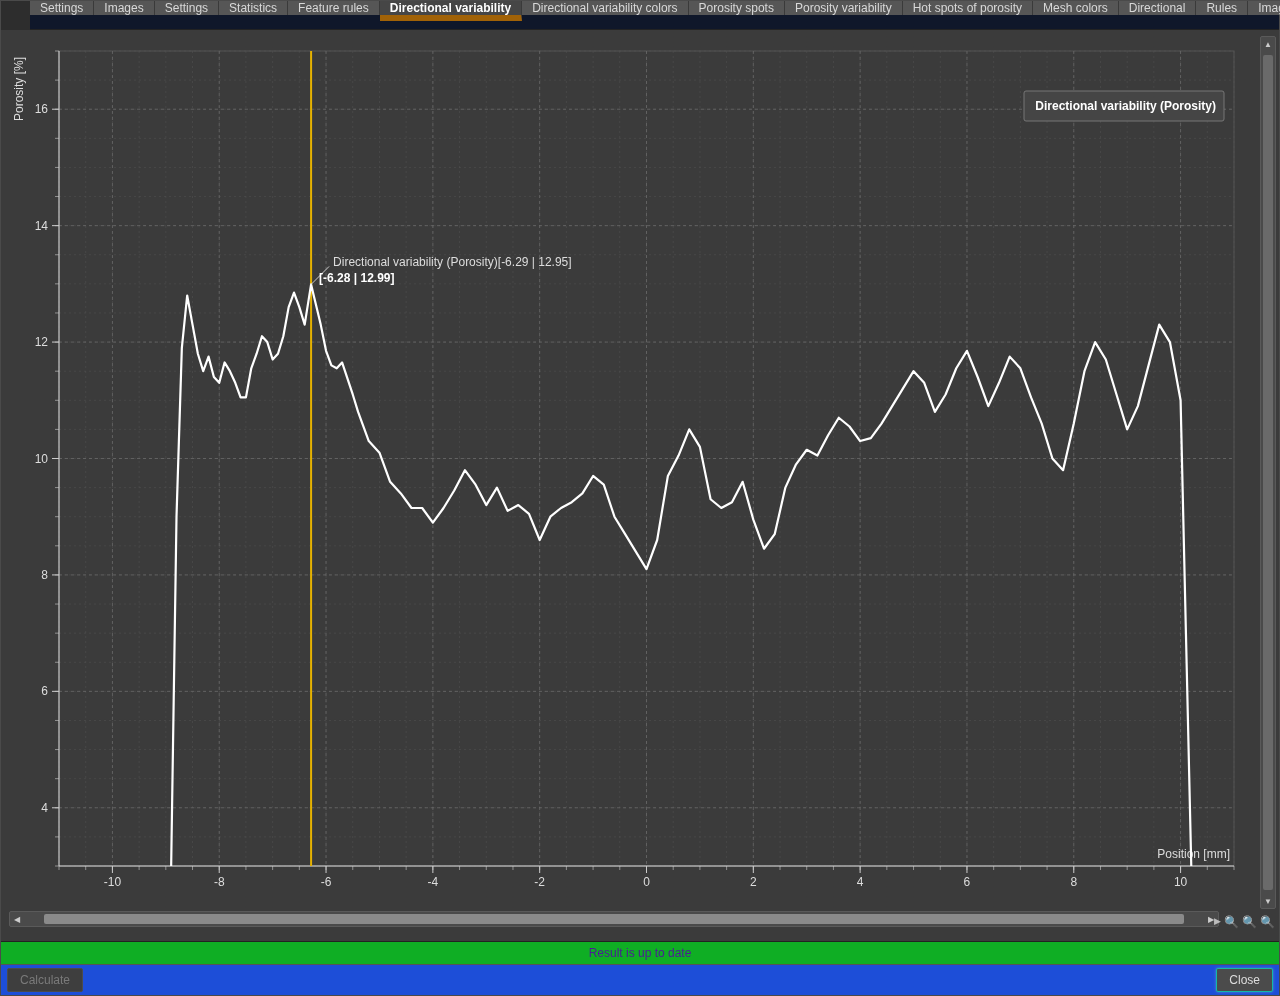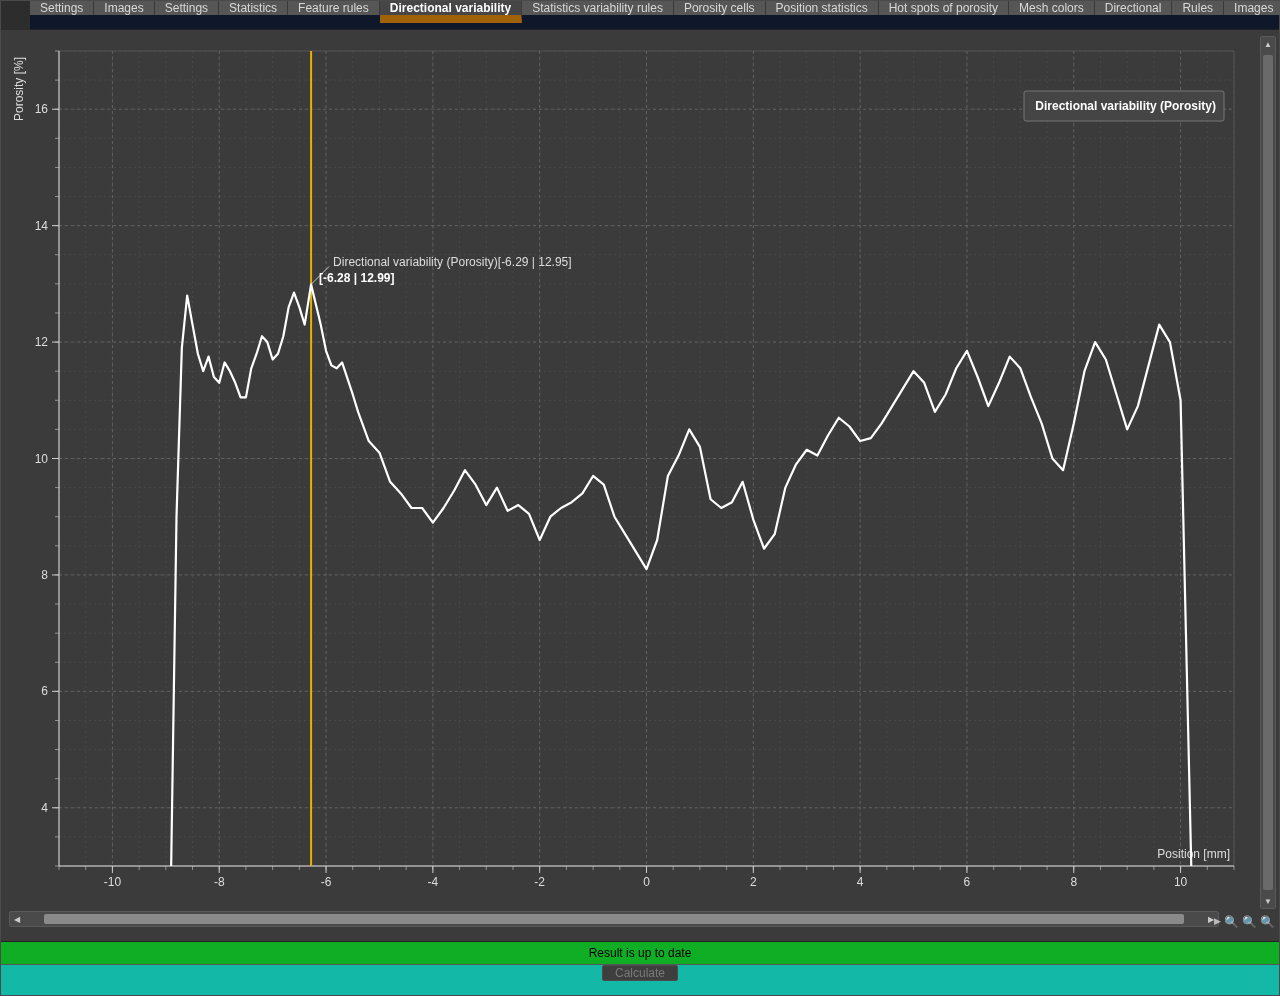--- a/index.html
+++ b/index.html
@@ -1,59 +1,59 @@
 <!DOCTYPE html>
 <html><head>
 <meta charset="utf-8">
 <style>
   html,body{margin:0;padding:0;background:#2d2d2d;color:#c9c9c9;font-family:"Segoe UI",Arial,sans-serif;font-size:12px;width:1280px;height:996px;overflow:hidden;}
   .root{display:flex;flex-direction:column;width:1280px;height:996px;border:1px solid #4a4a4a;box-sizing:border-box;}
   
   .tabstrip{display:flex;align-items:flex-start;height:28px;background:#0f172a;border-bottom:1px solid #222;position:relative;margin-left:29px;}
   .tab{padding:0 10px;display:flex;align-items:center;background:#565656;color:#d8d8d8;border-right:1px solid #3a3a3a;cursor:pointer;white-space:nowrap;font-size:12px;}
-  .tab.active{background:#464646;color:#fff;font-weight:600;border-bottom:8px solid #a16207;}
+  .tab.active{background:#464646;color:#fff;font-weight:600;border-bottom:6px solid #a16207;}
   .tab-arrow{width:14px;display:flex;align-items:center;justify-content:center;color:#bbb;cursor:pointer;font-size:10px;}
   
   .plotwrap{flex:1;position:relative;background:#3b3b3b;overflow:hidden;}
   .plot{position:absolute;left:8px;right:22px;top:6px;bottom:32px;}
   svg{display:block;}
   
   .vscroll{position:absolute;right:3px;top:6px;bottom:32px;width:14px;background:#4a4a4a;border:1px solid #5a5a5a;border-radius:2px;}
   .vscroll .varrow{height:14px;display:flex;align-items:center;justify-content:center;color:#ccc;font-size:8px;}
   .vscroll .vthumb{position:absolute;left:2px;right:2px;top:18px;bottom:18px;background:#6a6a6a;border-radius:2px;}
   .hscroll{position:absolute;left:8px;right:60px;bottom:14px;height:14px;background:#4a4a4a;border:1px solid #5a5a5a;border-radius:2px;}
   .hscroll .harrow{width:14px;height:100%;display:inline-flex;align-items:center;justify-content:center;color:#ccc;font-size:8px;}
   .hscroll .hthumb{position:absolute;top:2px;bottom:2px;left:34px;right:34px;background:#8a8a8a;border-radius:2px;}
   .zoomicons{position:absolute;right:4px;bottom:12px;display:flex;gap:3px;}
   .zoomicons span{font-size:12px;color:#bbb;cursor:pointer;}
   .tinytri{position:absolute;right:58px;bottom:15px;color:#bbb;font-size:9px;}
   
-  .statusbar{height:22px;background:#0fae24;color:#000000;display:flex;align-items:center;justify-content:center;font-size:12px;border-top:1px solid #222;}
-  
-  .buttonrow{height:30px;background:#14b8a6;display:flex;align-items:center;padding:0 6px;gap:21px;border-top:1px solid #555;flex-direction:column;}
+  .statusbar{height:22px;background:#0fae24;color:#4c1d95;display:flex;align-items:center;justify-content:center;font-size:12px;border-top:1px solid #222;}
+  
+  .buttonrow{height:30px;background:#1d4ed8;display:flex;align-items:center;padding:0 6px;gap:21px;border-top:1px solid #555;}
   .btn{height:22px;padding:0 12px;background:#4b4b4b;border:1px solid #666;color:#ddd;display:flex;align-items:center;cursor:pointer;border-radius:2px;font-size:12px;}
   .btn.disabled{color:#7a7a7a;background:#3e3e3e;border-color:#4b4b4b;cursor:default;}
   .btn.primary{border:1px solid #14b8a6;box-shadow:0 0 3px #5a8fce;}
   .spacer{flex:1;}
 </style>
 </head>
 <body>
 
 <div class="root">
   <div class="tabstrip" id="tabstrip">
 
     <div class="tab">Settings</div>
       <div class="tab">Images</div>
       <div class="tab">Settings</div>
       <div class="tab">Statistics</div>
       <div class="tab">Feature rules</div>
       <div class="tab active">Directional variability</div>
-      <div class="tab">Statistics variability rules</div>
-      <div class="tab">Porosity cells</div>
-      <div class="tab">Position statistics</div>
+      <div class="tab">Directional variability colors</div>
+      <div class="tab">Porosity spots</div>
+      <div class="tab">Porosity variability</div>
       <div class="tab">Hot spots of porosity</div>
       <div class="tab">Mesh colors</div>
       <div class="tab">Directional</div>
       <div class="tab">Rules</div>
       <div class="tab">Images</div>
       <div class="tab-arrow" id="tab-arrow-left" style="margin-left:auto">◀</div>
     <div class="tab-arrow">▶</div>
   </div>
 
   <div class="plotwrap">

